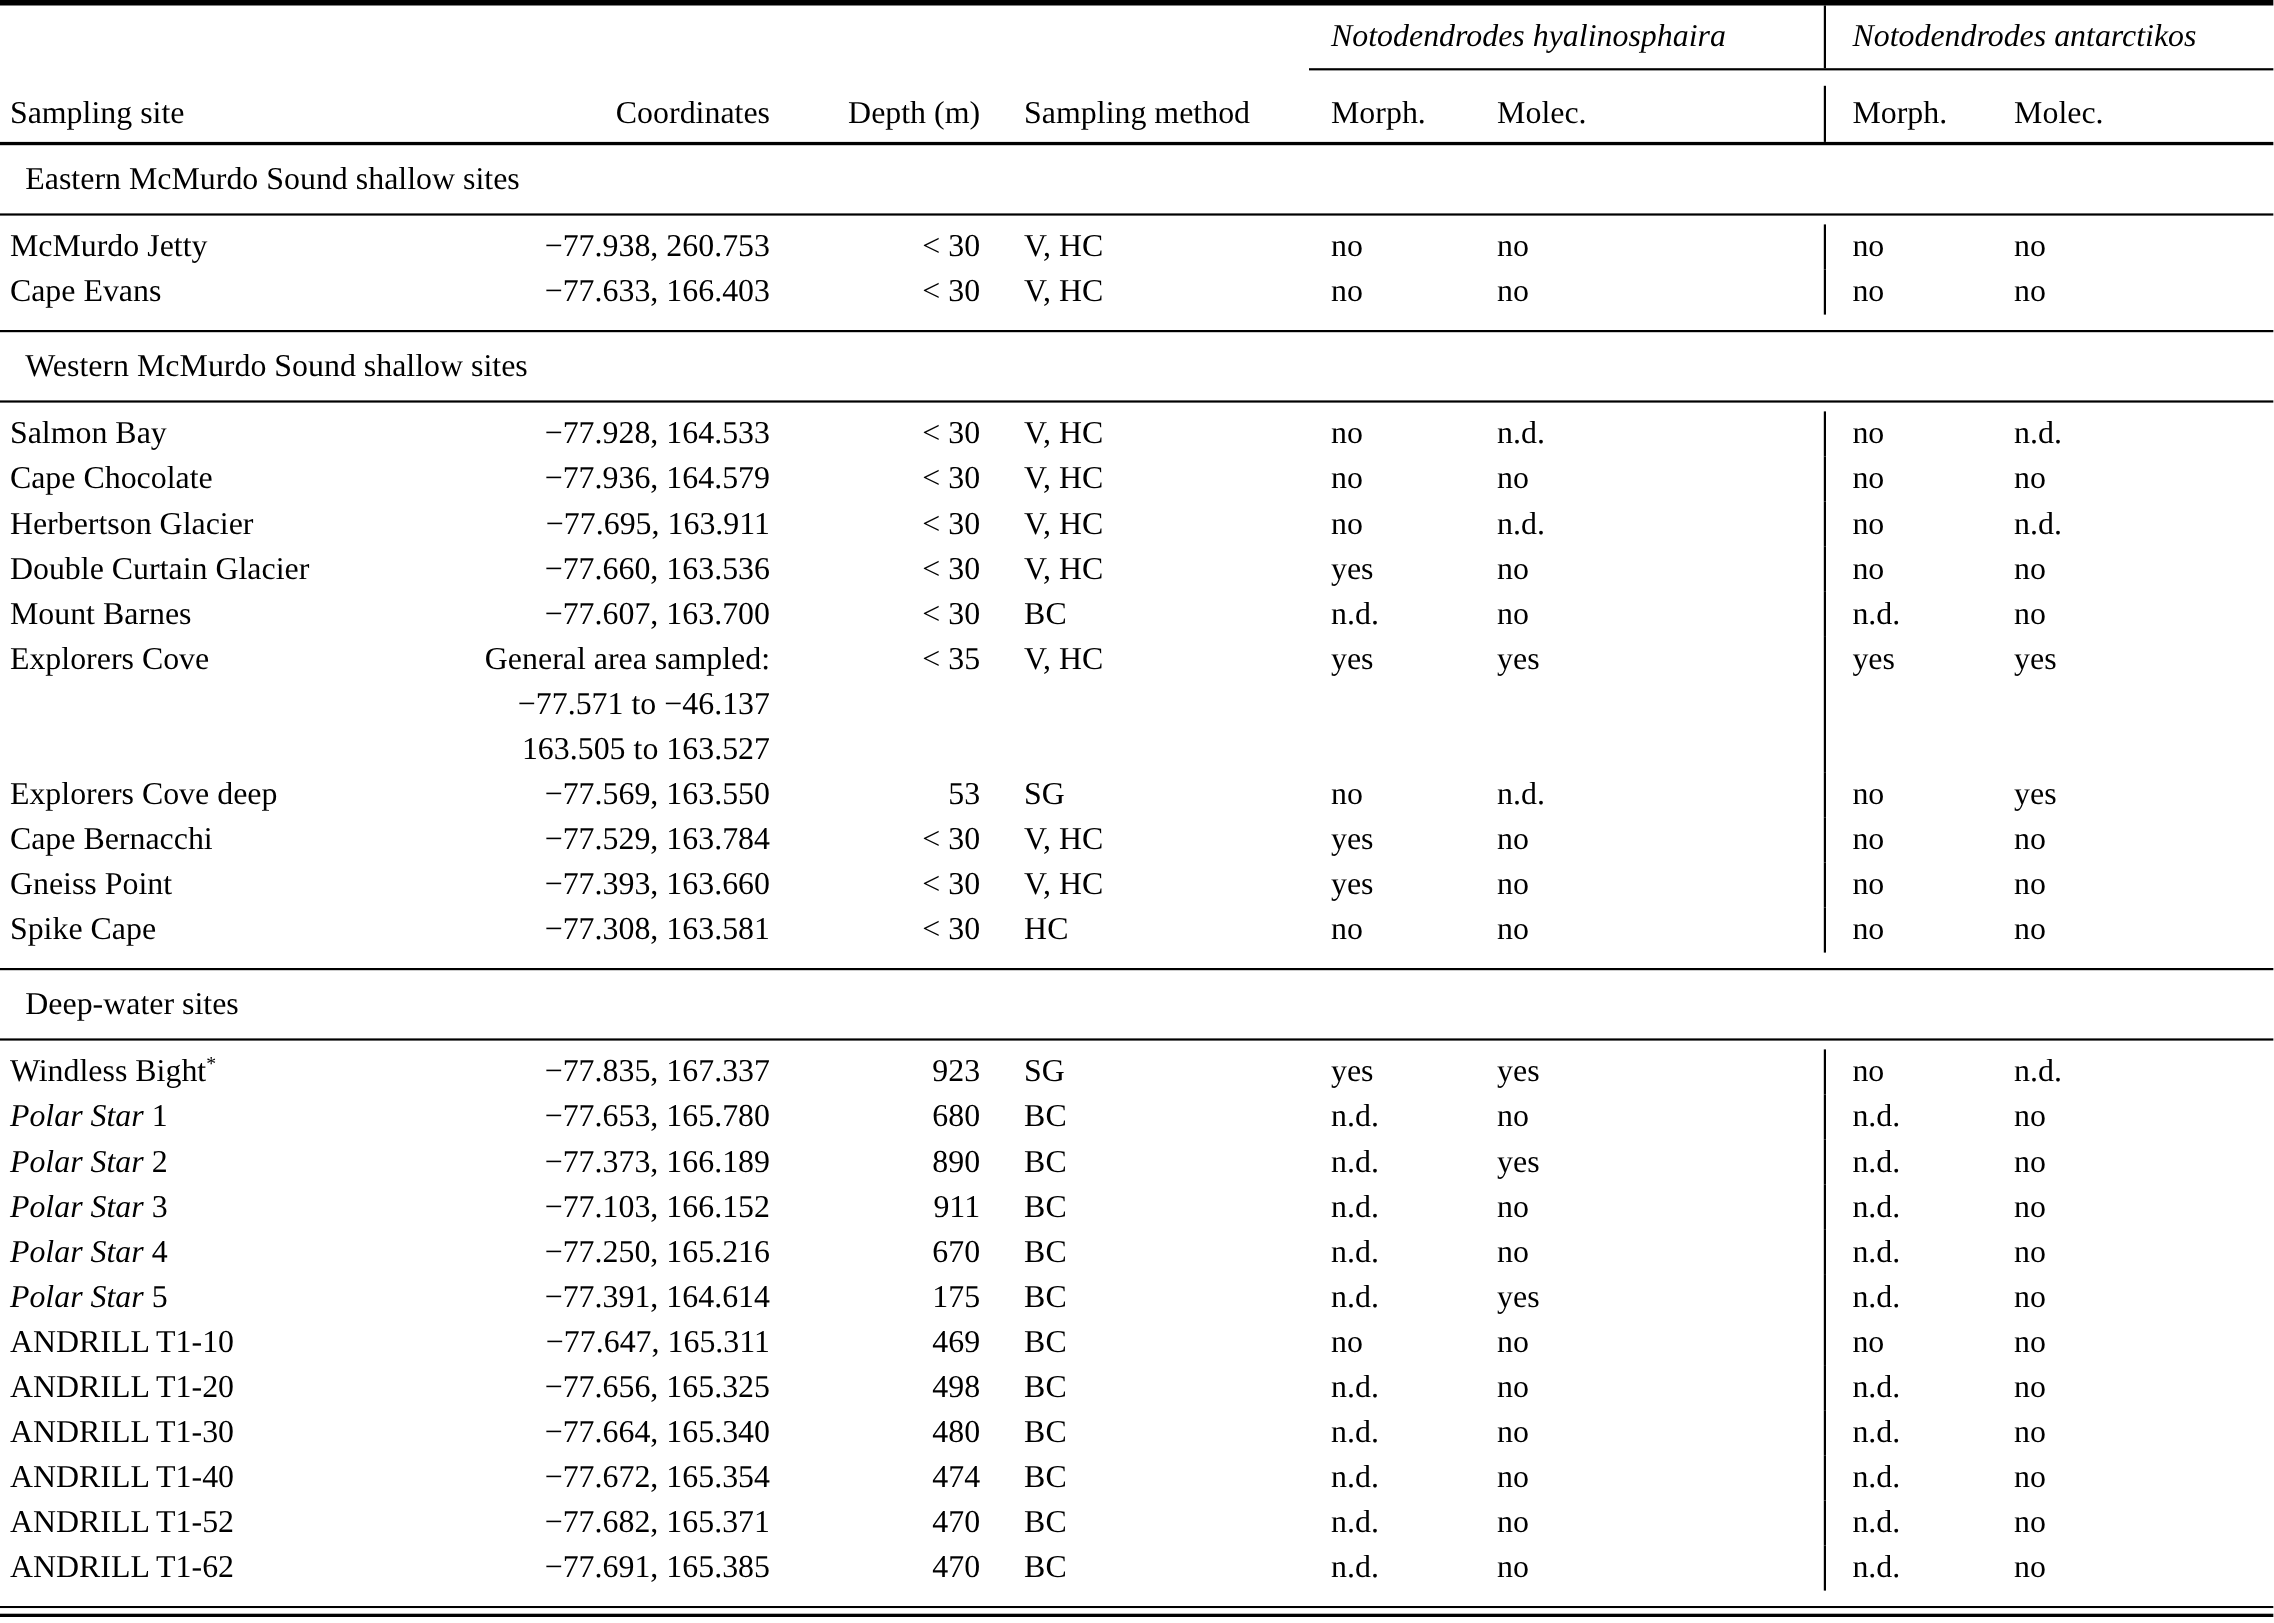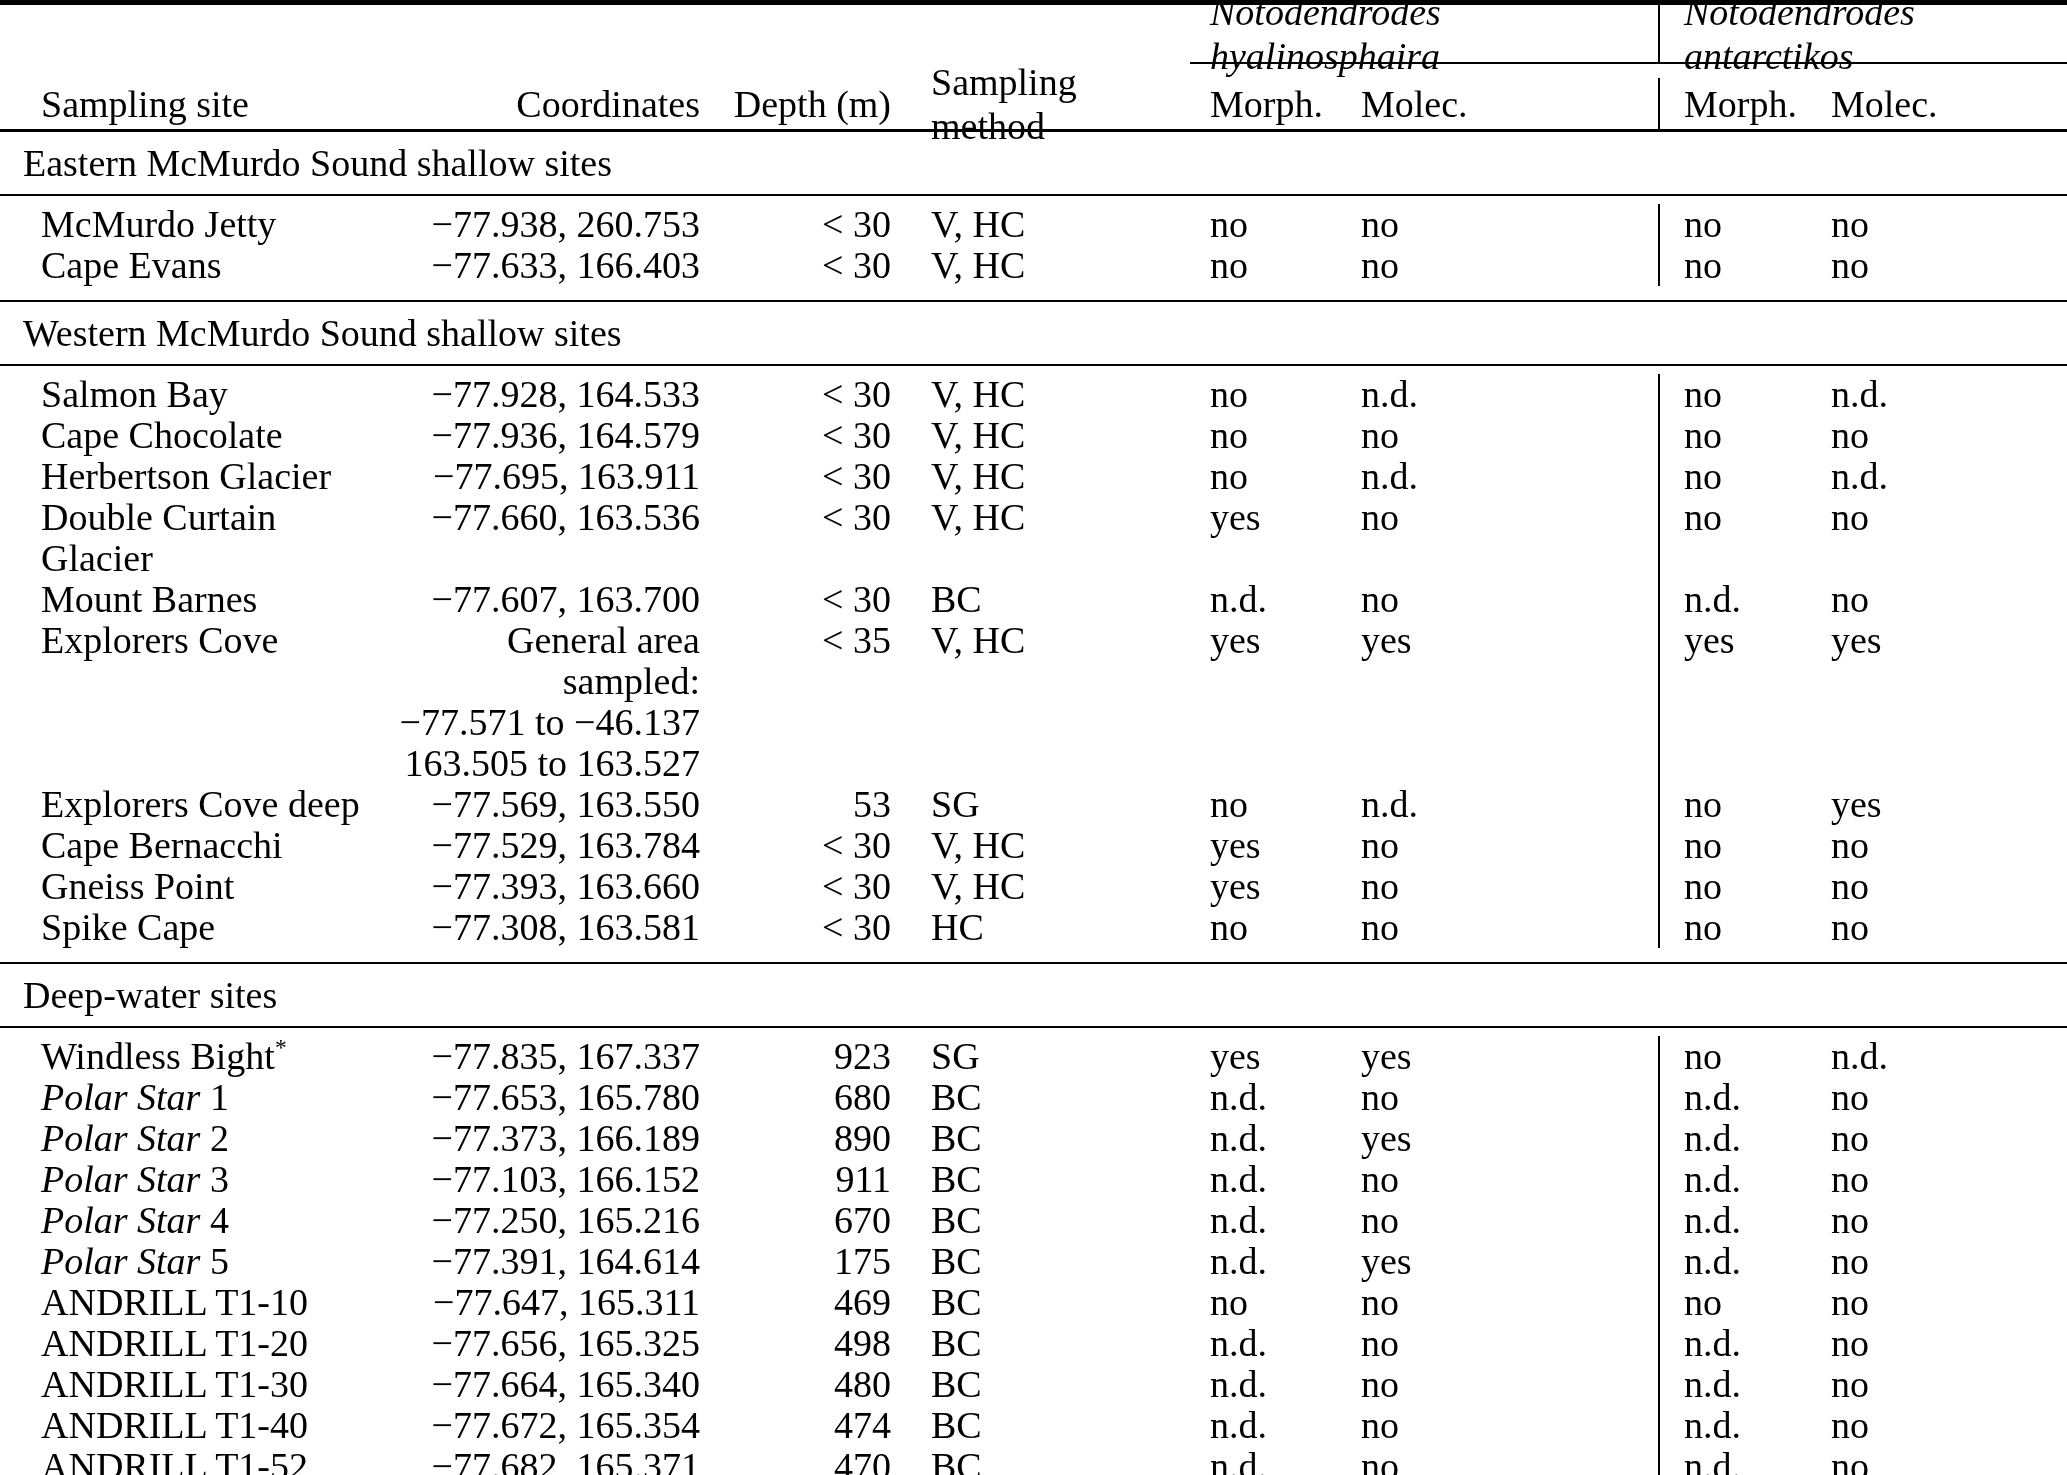--- a/index.html
+++ b/index.html
@@ -1,28 +1,28 @@
 <!DOCTYPE html>
 <html><head>
 <meta charset="utf-8">
 <style>
   html,body{margin:0;padding:0;background:#fff;}
   .page{
     width:2067px;height:1475px;background:#ffffff;color:#000;
     font-family:"Liberation Serif","DejaVu Serif",serif;
-    font-size:38px;display:flex;flex-direction:column;overflow:hidden;
+    font-size:29px;display:flex;flex-direction:column;overflow:hidden;
   }
   .rule{height:2px;background:#000;flex:none;}
   .rule.thick{height:5px;}
   .rule.mid{height:3px;}
   .subrule{height:2px;background:#000;flex:none;margin-left:1190px;}
   .row{display:flex;flex:none;}
   .cell{box-sizing:border-box;flex:none;}
   
-  .c-site  {width:390px;padding-left:41px;}
+  .c-site  {width:390px;padding-left:9px;}
   .c-coords{width:310px;text-align:right;}
   .c-depth {width:191px;text-align:right;}
   .c-method{width:295px;padding-left:40px;}
   .c-m1    {width:175px;padding-left:24px;}
   .c-l1    {width:297px;}
   .c-m2    {width:147px;padding-left:24px;border-left:2px solid #000;}
   .c-l2    {width:262px;padding-left:26px;}
   
   .species-row{height:57px;align-items:center;}
   .sp-spacer{width:1186px;}

